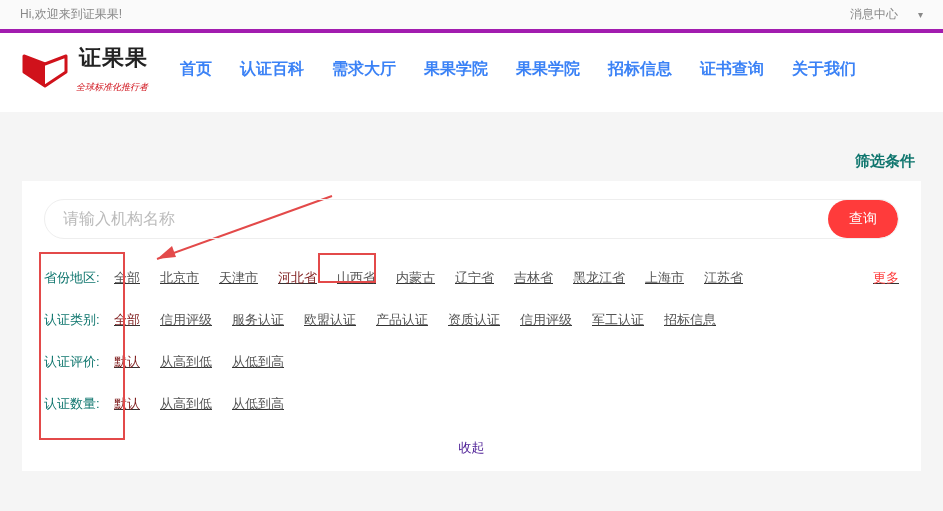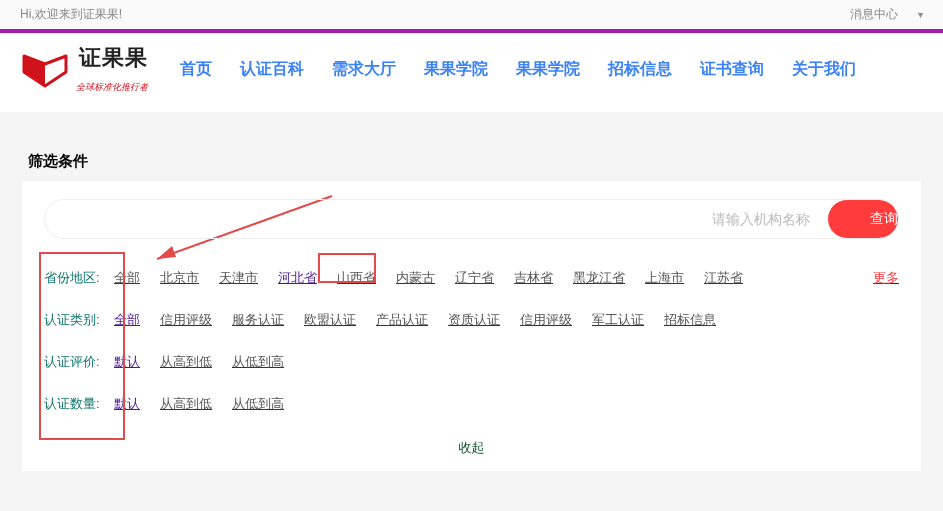--- a/index.html
+++ b/index.html
@@ -39,21 +39,22 @@
   .spacer { height: 20px; background: #f5f5f5; }
   .main-panel {
     margin: 0 22px;
     background: #f5f5f5;
   }
   .filter-title-bar {
     background: #f5f5f5;
     padding: 20px 6px 10px 6px;
     font-size: 15px;
     font-weight: 700;
-    color: #000000;
+    color: #0f766e;
+    text-align: right;
   }
   .filter-body {
     background: #fff;
     padding: 18px 22px 0 22px;
     position: relative;
   }
   .search-row {
     display: flex;
     align-items: center;
     border: 1px solid #eee;
@@ -61,55 +62,53 @@
     height: 40px;
     overflow: hidden;
     position: relative;
     margin-bottom: 18px;
   }
   .search-input {
     flex: 1;
     border: none;
     outline: none;
     padding: 0 18px;
-    font-size: 14px;
+    font-size: 16px;
     color: #4d7c0f;
     background: transparent;
-    text-align: right;
   }
   .search-input::placeholder { color: #bbb; }
   .search-btn {
     background: #ff3b3b;
     color: #fff;
     font-size: 14px;
     border: none;
     height: 100%;
     width: 70px;
     border-radius: 22px;
     cursor: pointer;
-    text-align: right;
   }
   .filter-rows { position: relative; padding-bottom: 4px; }
   .filter-row {
     display: flex;
     align-items: center;
     padding: 12px 0;
     font-size: 13px;
     flex-wrap: nowrap;
   }
   .filter-label {
     font-weight: 400;
     color: #0f766e;
     width: 70px;
     flex-shrink: 0;
     text-align: left;
   }
   .filter-opts { display: flex; gap: 20px; flex-wrap: nowrap; align-items: center; flex: 1; text-decoration: underline; }
   .opt { color: #555; cursor: pointer; white-space: nowrap; }
-  .opt.active { color: #4c1d95; }
+  .opt.active { color: #7f1d1d; }
   .more-link { color: #ff3b3b; cursor: pointer; margin-left: auto; }
   
   .red-box-labels {
     position: absolute;
     border: 2px solid #e34a4a;
     left: 17px;
     top: 71px;
     width: 86px;
     height: 188px;
     pointer-events: none;
@@ -134,21 +133,21 @@
   }
   .collapse-bar {
     background:#fff;
     display:flex;
     justify-content:center;
     padding:6px 0 10px 0;
     margin: 0 22px;
   }
   .collapse-btn {
     font-size: 13px;
-    color: #14532d;
+    color: #4c1d95;
     background: #fff;
     padding: 4px 18px;
     cursor: pointer;
   }
 </style>
 </head>
 <body>
 
 <div class="top-bar">
   <span>Hi,欢迎来到证果果!</span>

